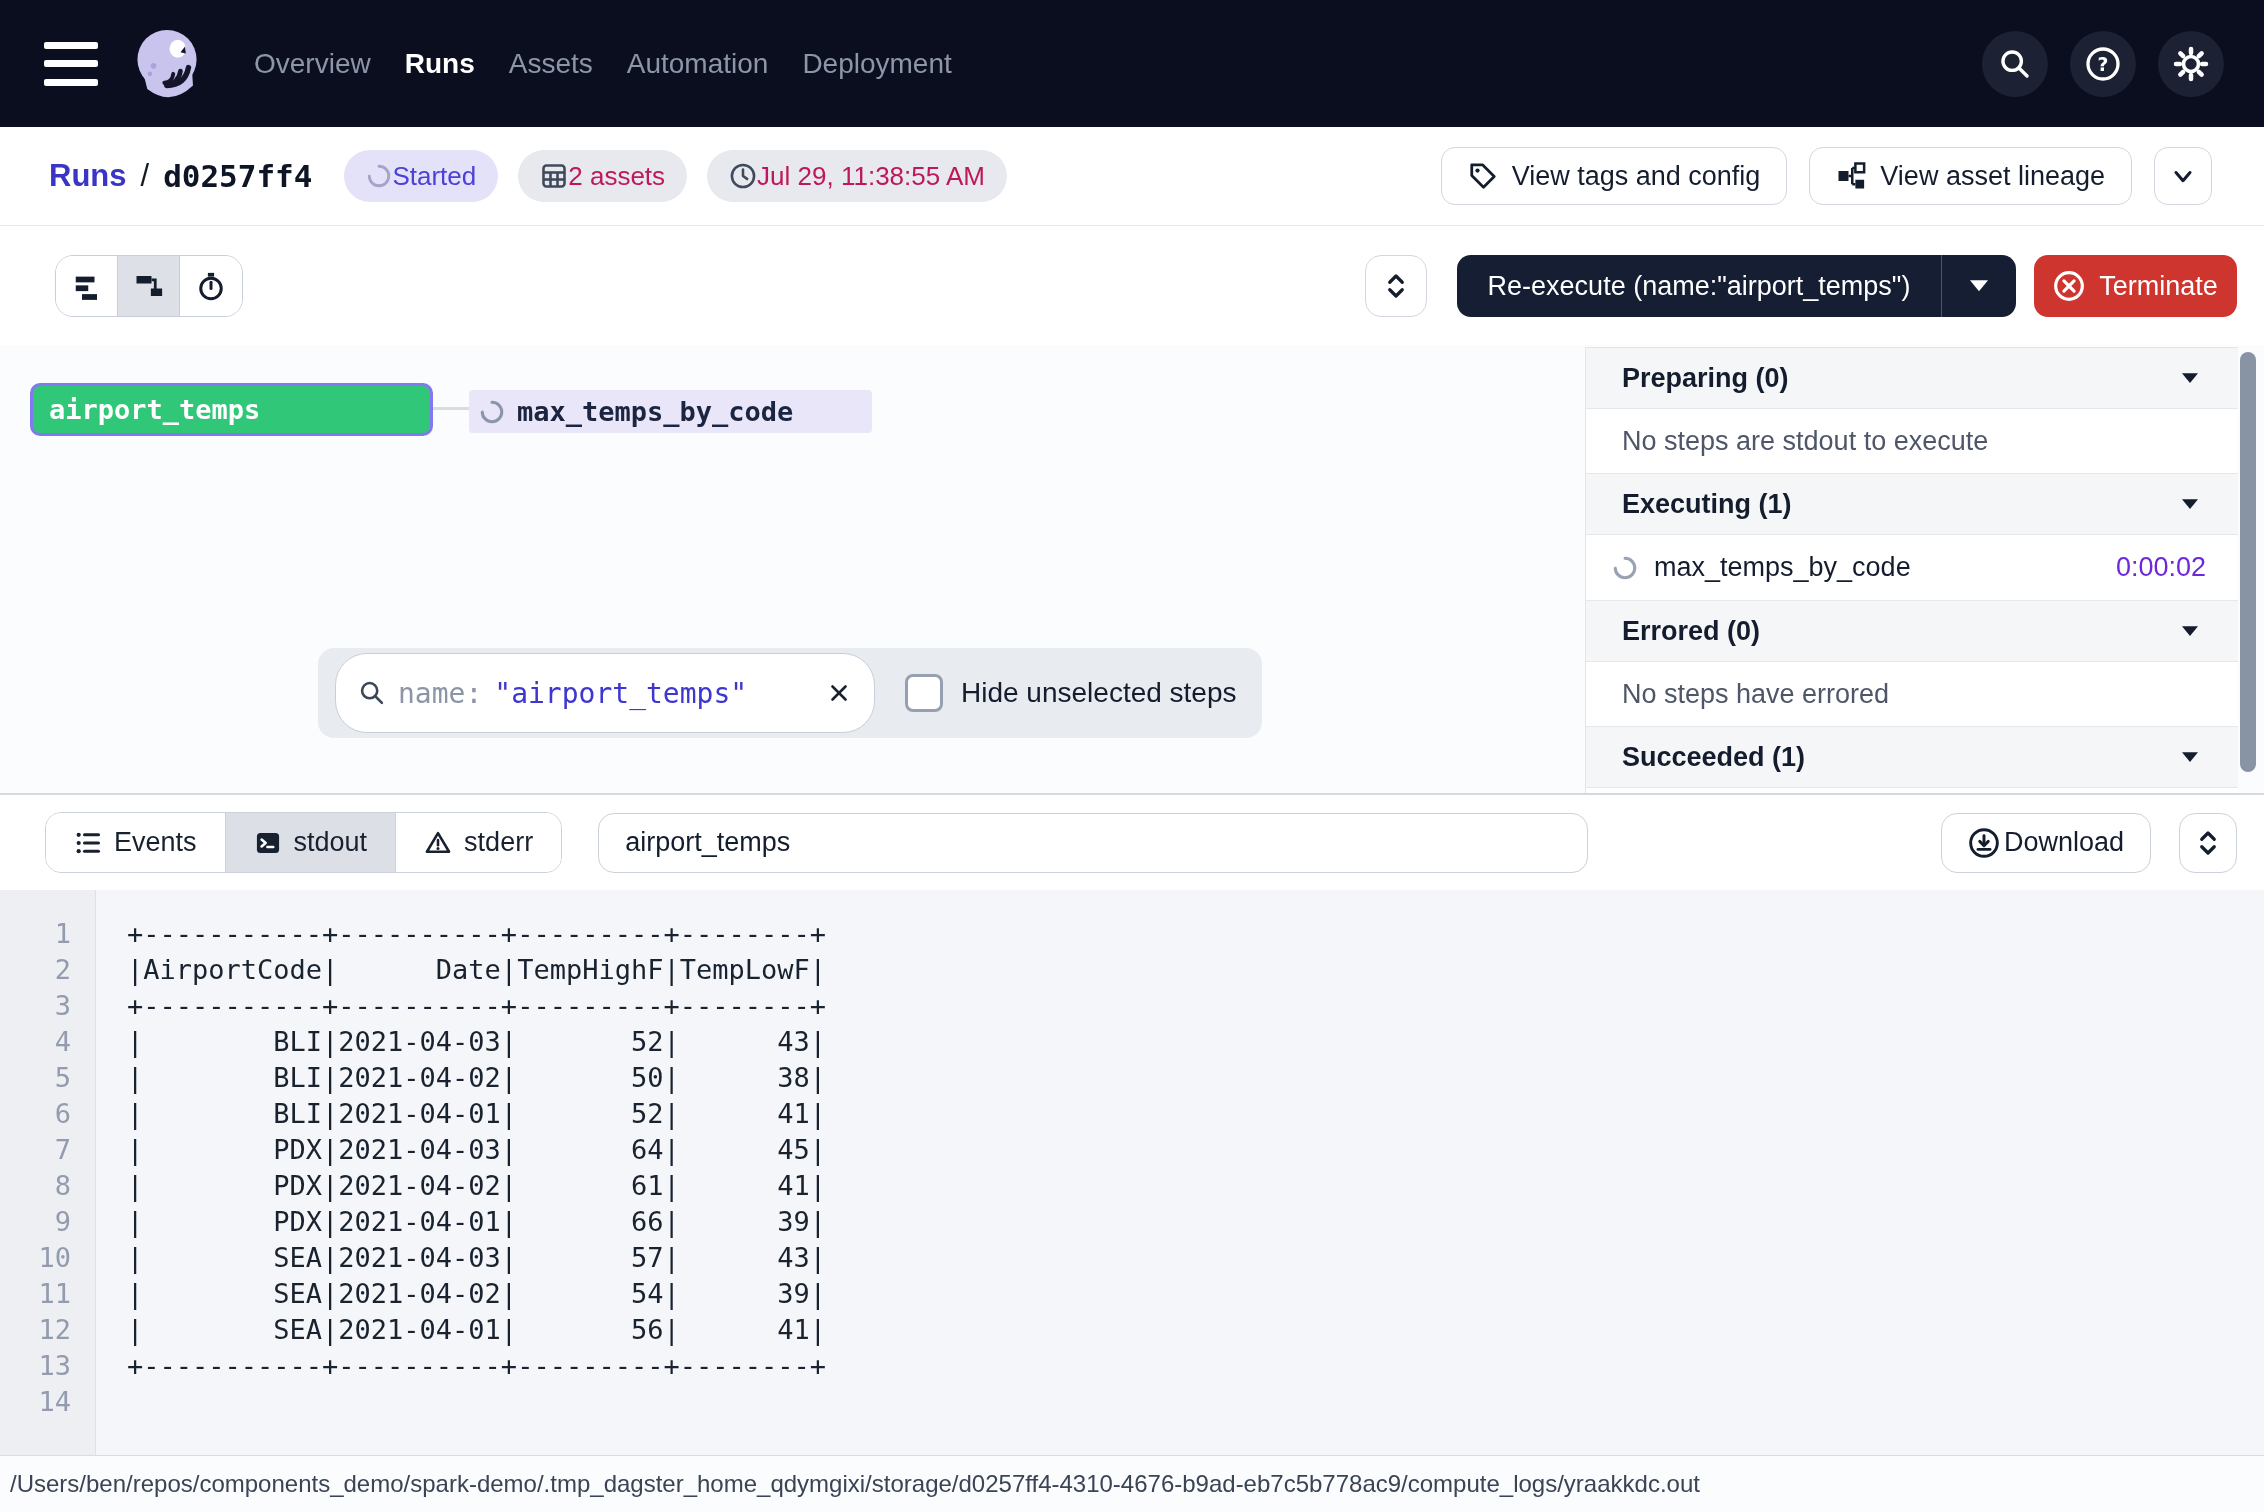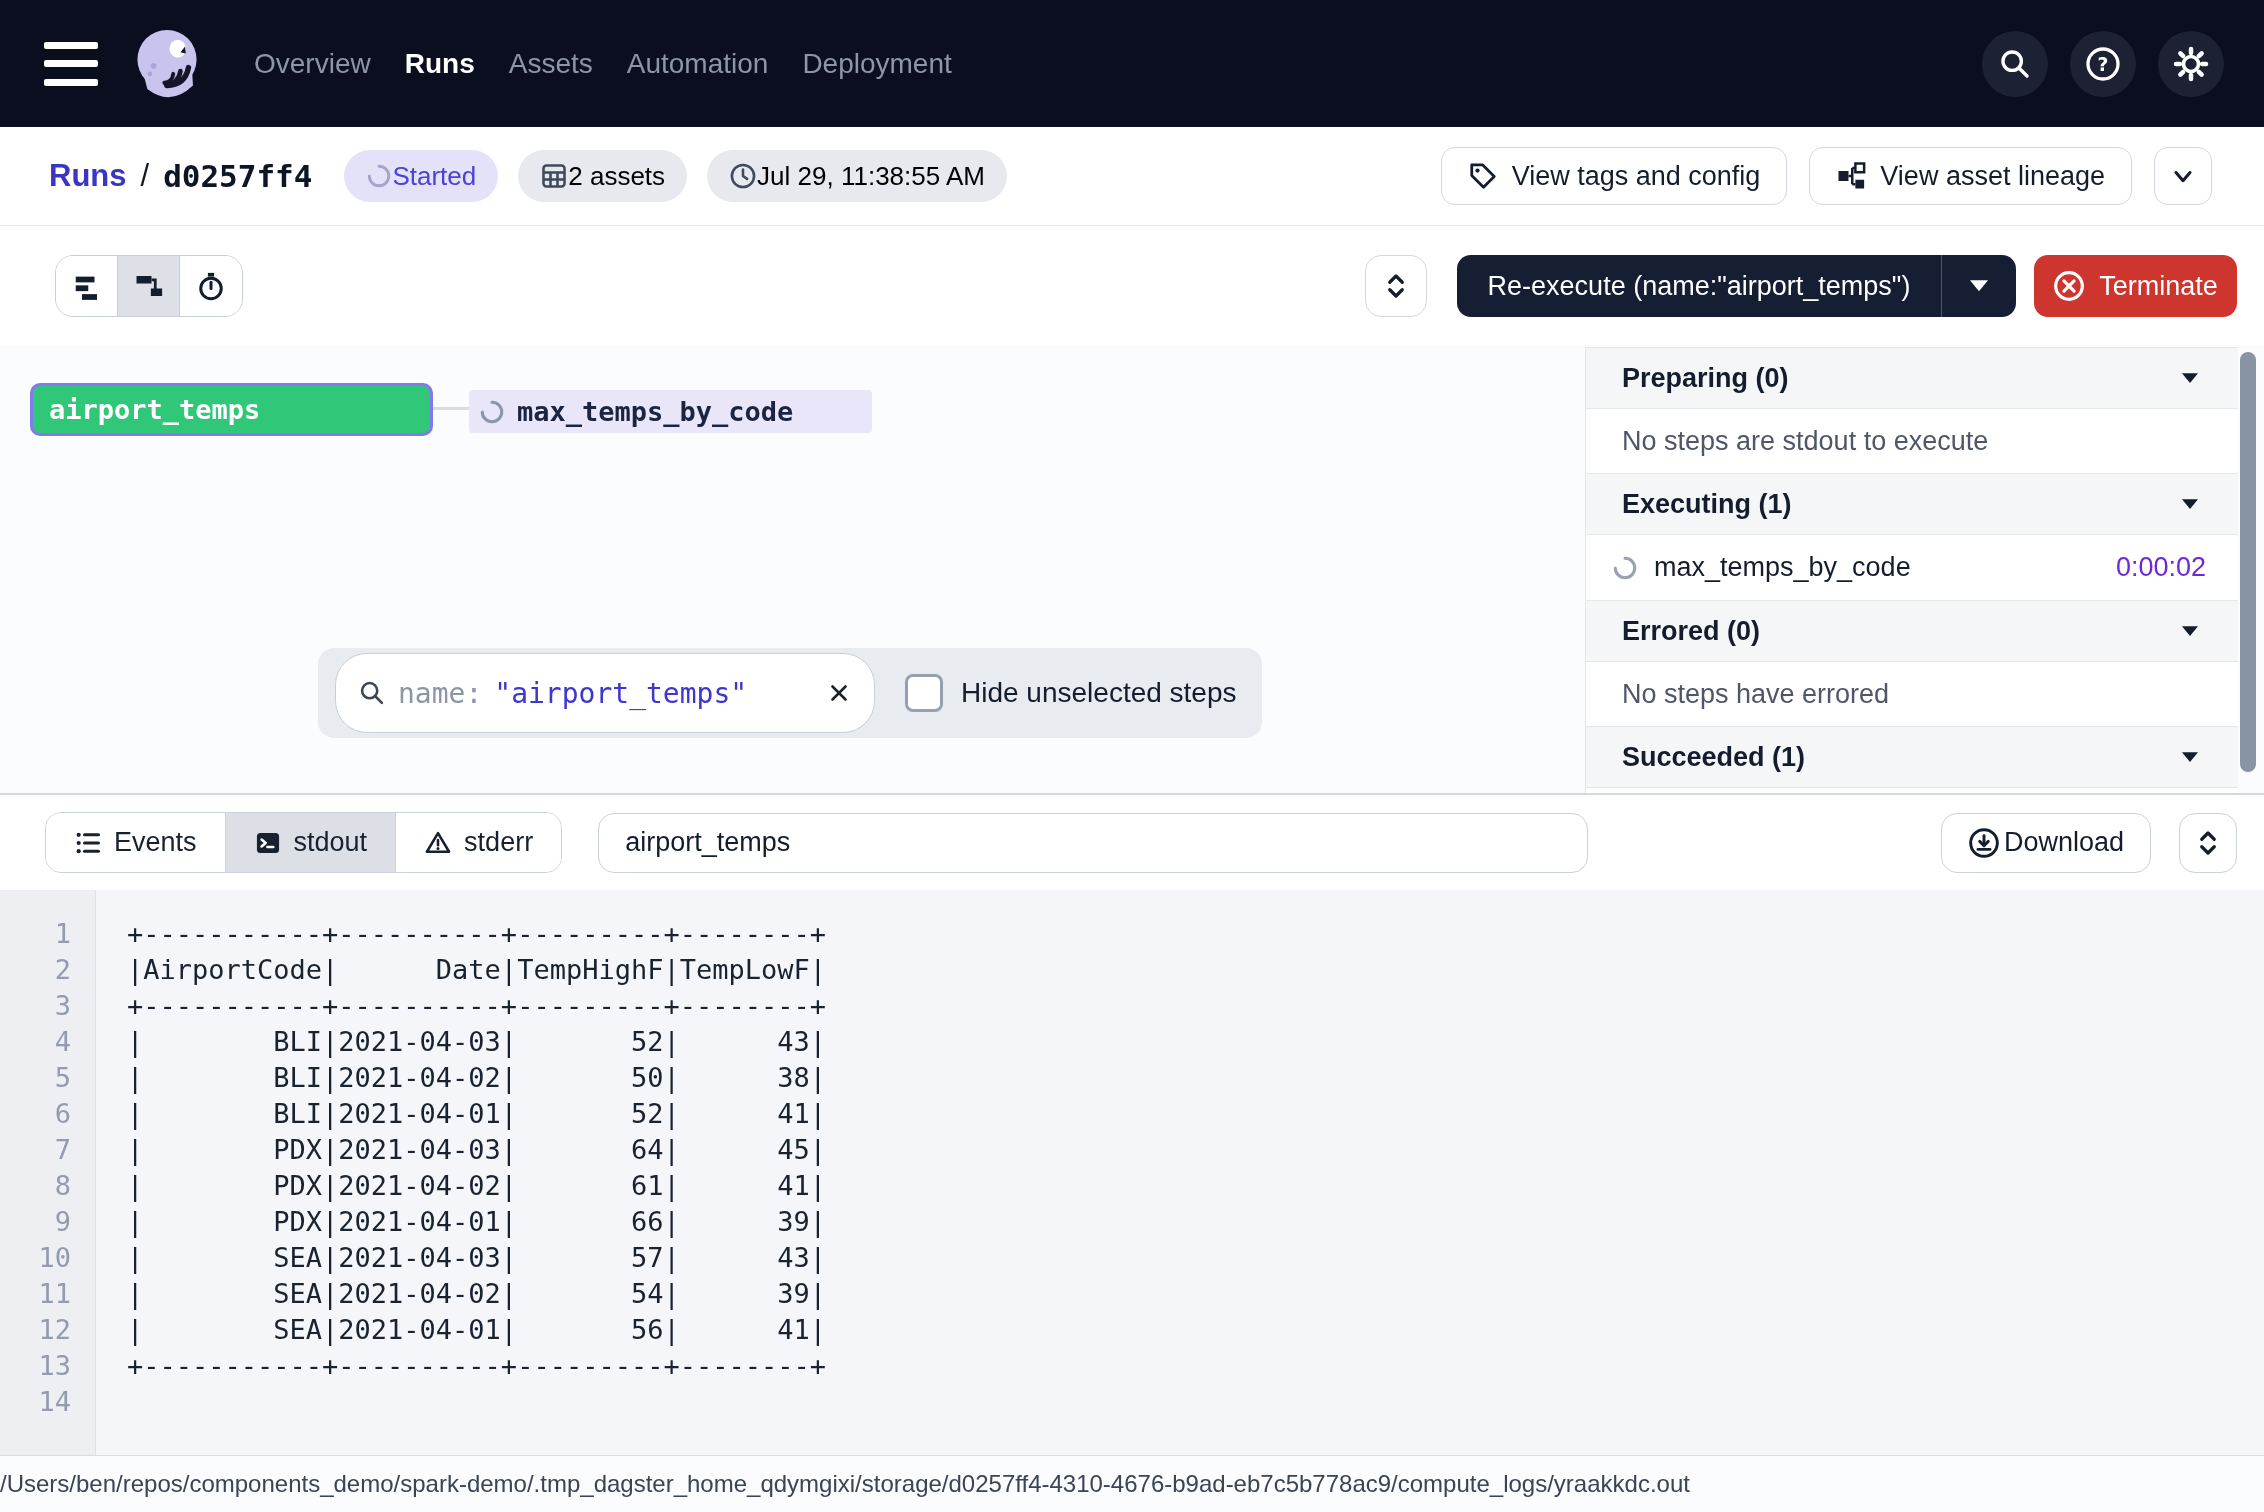--- a/index.html
+++ b/index.html
@@ -20,21 +20,21 @@
   .nav-icon-btn { width:66px; height:66px; border-radius:50%; background:#1c2234; display:flex; align-items:center; justify-content:center; cursor:pointer; }
 
   
   .header-row { position:absolute; left:0; top:127px; width:2264px; height:99px; background:#fff;
                 border-bottom:1px solid #e3e6eb; display:flex; align-items:center; padding:0 52px 0 49px; }
   .bc-root { font-size:31px; font-weight:700; color:#3a35c4; cursor:pointer; }
   .bc-sep { font-size:31px; color:#111827; margin:0 14px; }
   .bc-id { font-size:31px; font-weight:700; color:#0e1626; }
   .badge { height:52px; border-radius:26px; display:flex; align-items:center; padding:0 22px; gap:0; font-size:26px; }
   .badge.purple { background:#e4e2f9; color:#4c40d9; margin-left:32px; }
-  .badge.gray { background:#e7e9ee; color:#000000; margin-left:20px;align-items:center; }
+  .badge.gray { background:#e7e9ee; color:#be185d; margin-left:20px;align-items:center; }
   .hdr-right { margin-left:auto; display:flex; align-items:center; gap:22px; }
   .btn-light { height:58px; background:#fff; border:1px solid #d2d7df; border-radius:14px; display:flex;
                align-items:center; gap:14px; padding:0 26px; font-size:27px; color:#141d2e; cursor:pointer; }
   .btn-light.square { width:58px; padding:0; justify-content:center; }
 
   
   .toolbar-row { position:absolute; left:0; top:227px; width:2264px; height:118px; background:#fff;
                  display:flex; align-items:center; padding:0 27px 0 55px; }
   .segmented { display:flex; border:1px solid #c8cede; border-radius:18px; overflow:hidden; background:#fff; }
   .seg-cell { width:62px; height:60px; display:flex; align-items:center; justify-content:center; cursor:pointer; border-right:1px solid #c8cede; background:#fff; }
@@ -105,21 +105,21 @@
   .log-body { position:absolute; left:0; top:890px; width:2264px; height:565px; background:#f4f6f9; overflow:hidden; }
   .gutter-bg { position:absolute; left:0; top:0; width:96px; height:565px; background:#edeff3; border-right:1px solid #dee1e6; }
   .log-lines { position:absolute; left:0; top:26px; width:2264px; }
   .log-line { display:flex; height:36px; line-height:36px; }
   .log-line .ln { width:96px; padding-right:25px; text-align:right; font-family:"DejaVu Sans Mono", monospace;
                   font-size:27px; color:#929cae; }
   .log-line .lt { padding-left:31px; font-family:"DejaVu Sans Mono", monospace; font-size:27px; color:#19222f; white-space:pre; }
 
   
   .footer { position:absolute; left:0; top:1455px; width:2264px; height:57px; background:#fbfcfe;
-            border-top:1px solid #d9dde2; display:flex; align-items:center; }
+            border-top:1px solid #d9dde2; display:flex; align-items:center; padding-left:10px; }
   .footer .path { font-size:24px; color:#3a4454; }
 
   svg { display:block; }
 </style>
 </head>
 <body>
 
 <div class="nav">
   <div class="hamburger">
       <span></span>

